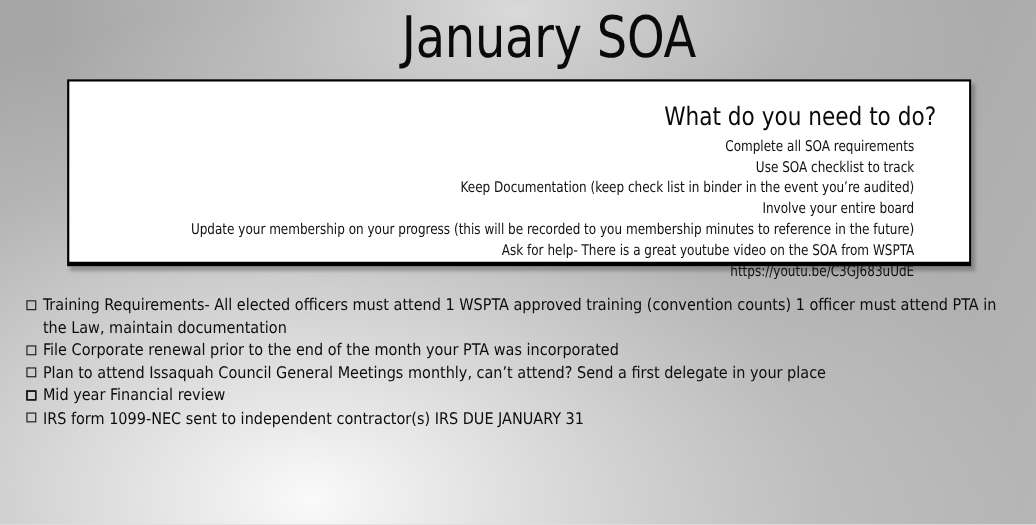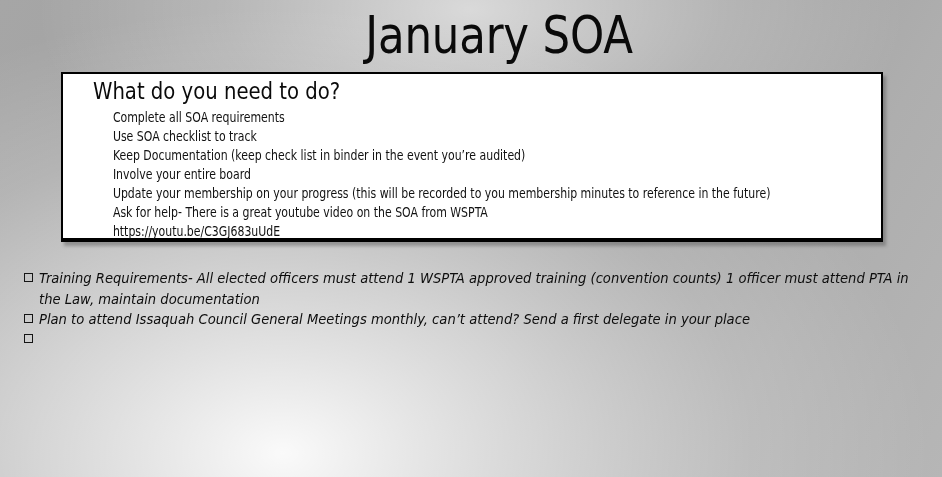--- a/index.html
+++ b/index.html
@@ -59,22 +59,22 @@
     position: absolute;
     left: 61px;
     top: 72px;
     width: 822px;
     height: 170px;
     box-sizing: border-box;
     background: #ffffff;
     border: 2px solid #000000;
     border-bottom-width: 4px;
     box-shadow: 3px 4px 3px rgba(70,70,70,0.40);
-    padding: 2px 10px 6px 10px;
-    text-align: left;
+    padding: 18px 10px 6px 10px;
+    text-align: right;
   }
   #callout-heading {
     display: block;
     font-family: "DejaVu Sans Condensed", "Liberation Sans Narrow", "Liberation Sans", sans-serif;
     font-size: 23px;
     font-weight: 400;
     line-height: 30px;
     color: #0a0a0a;
     transform: scaleX(0.95);
     transform-origin: center;
@@ -103,21 +103,20 @@
   .check-item {
     display: block;
     position: relative;
     padding-left: 15px;
     font-family: "DejaVu Sans Condensed", "Liberation Sans Narrow", "Liberation Sans", sans-serif;
     font-size: 14.6px;
     font-weight: 400;
     line-height: 20.6px;
     color: #0d0d0d;
     text-align: left;
-    font-style: italic;
   }
   .check-box-glyph {
     position: absolute;
     left: 0;
     top: 4.5px;
     width: 9px;
     height: 9px;
     box-sizing: border-box;
     border: 1.6px solid #151515;
     background: transparent;
@@ -152,32 +151,44 @@
     <span class="callout-line">https://youtu.be/C3GJ683uUdE</span>
   </div>
 
   <div id="checklist">
 
     <div class="check-item">
       <span class="check-box-glyph"></span>
       <span class="check-text"><span>Training Requirements- All elected officers must attend 1 WSPTA approved training (convention counts) 1 officer must attend PTA in the Law, maintain documentation</span><span class="sup"></span><span></span></span>
     </div>
 
+    <div class="check-item">
+      <span class="check-box-glyph"></span>
+      <span class="check-text"><span>File Corporate renewal prior to the end of the month your PTA was incorporated</span><span class="sup"></span><span></span></span>
+    </div>
 
     <div class="check-item">
       <span class="check-box-glyph"></span>
       <span class="check-text"><span>Plan to attend Issaquah  Council General Meetings monthly,  can’t attend?  Send a first delegate in your place</span><span class="sup"></span><span></span></span>
     </div>
 
     <div class="check-item">
       <span class="check-box-glyph"></span>
     </div>
 
 
     <div class="check-item">
       <span class="check-box-glyph"></span>
     </div>
 
+    <div class="check-item">
+      <span class="check-box-glyph"></span>
+      <span class="check-text"><span>Mid year Financial review</span><span class="sup"></span><span></span></span>
+    </div>
 
+    <div class="check-item">
+      <span class="check-box-glyph"></span>
+      <span class="check-text"><span>IRS form 1099-NEC sent to independent contractor(s) IRS  DUE JANUARY 31</span><span class="sup"></span><span></span></span>
+    </div>
 
   </div>
 
 </div>
 
 </body></html>

